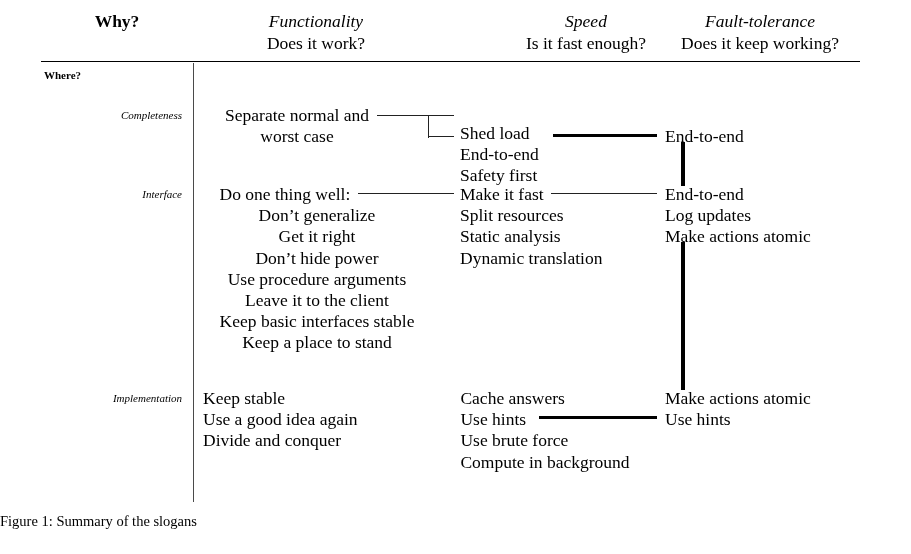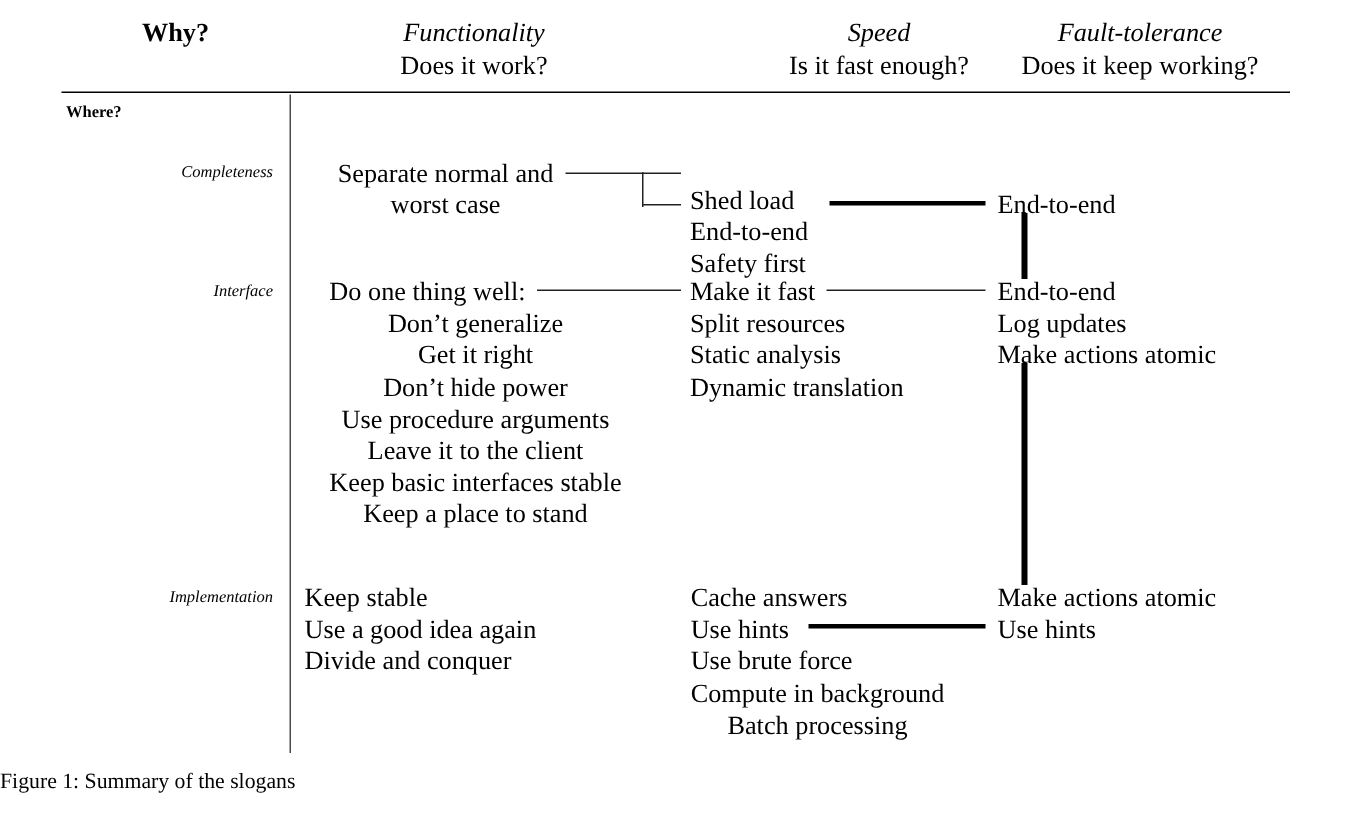--- a/index.html
+++ b/index.html
@@ -194,21 +194,20 @@
     <span class="line">Keep stable</span>
     <span class="line">Use a good idea again</span>
     <span class="line">Divide and conquer</span>
   </div>
 
   <div class="cell centered" style="left:545px; top:388px;">
     <span class="line" style="text-align:left;">Cache answers</span>
     <span class="line" style="text-align:left;">Use hints</span>
     <span class="line" style="text-align:left;">Use brute force</span>
     <span class="line">Compute in background</span>
-    <span class="line">Batch processing</span>
   </div>
 
   <div class="cell" style="left:665px; top:388px;">
     <span class="line">Make actions atomic</span>
     <span class="line">Use hints</span>
   </div>
 
   <div class="link" style="left:539px; top:416px; width:118px;"></div>
 
   <div id="caption" style="top:513px;">Figure 1: Summary of the slogans</div>

